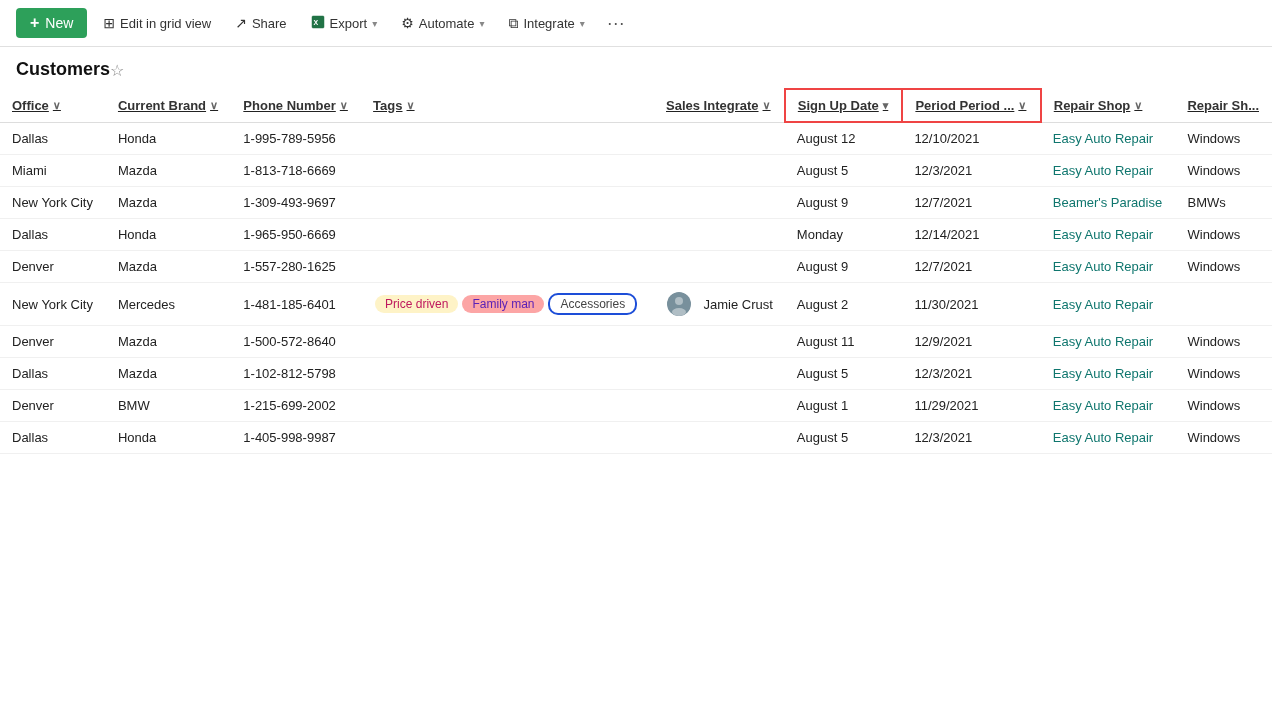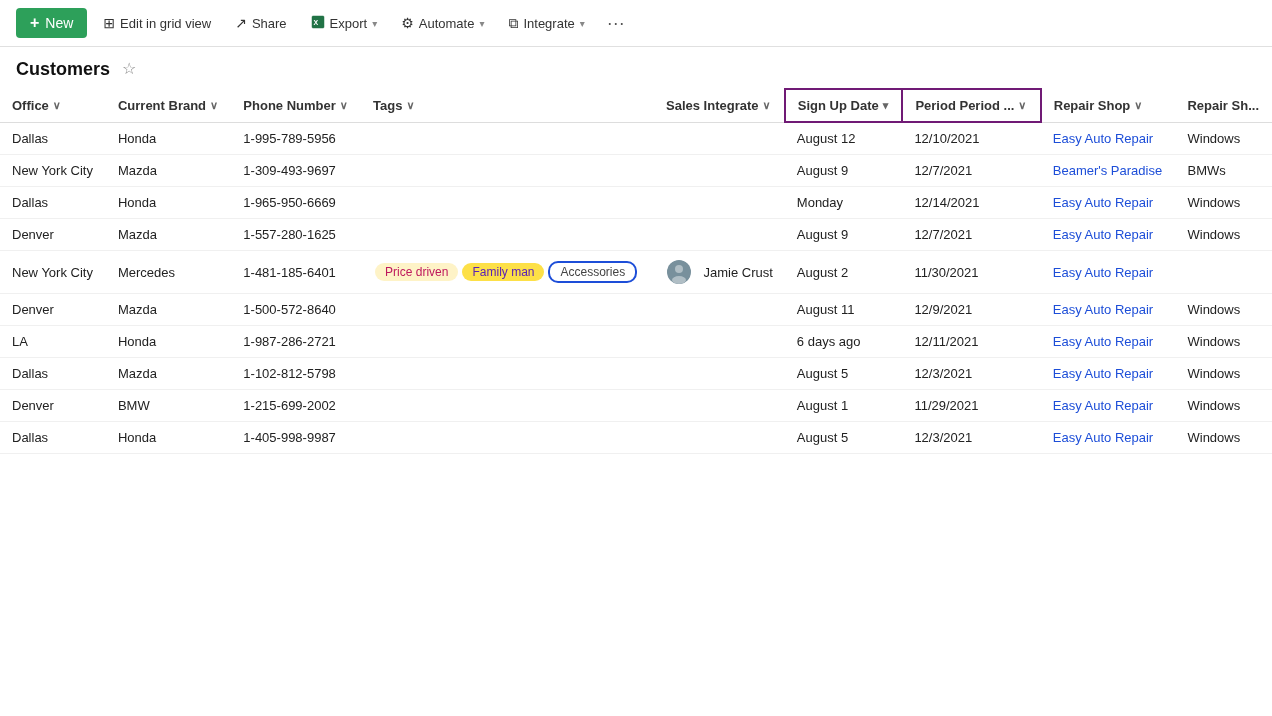--- a/index.html
+++ b/index.html
@@ -44,83 +44,84 @@
       background: none;
       border: none;
       cursor: pointer;
       font-size: 18px;
       color: #555;
       padding: 4px 6px;
     }
 
     .page-header {
       display: flex;
-      align-items: flex-start;
-      gap: 12px;
+      align-items: flex-end;
+      gap: 0;
       padding: 12px 16px 8px;
     }
     .page-title {
       font-size: 18px;
       font-weight: 600;
       color: #111;
     }
     .star-icon { color: #888; font-size: 16px; cursor: pointer; }
 
     .table-wrapper {
       overflow-x: auto;
       padding: 0;
     }
     table {
       width: 100%;
       border-collapse: collapse;
       min-width: 1100px;
     }
     thead tr {
       border-bottom: 1px solid #ddd;
+      text-decoration: underline;
     }
     th {
       text-align: left;
       padding: 8px 12px;
       font-weight: 600;
       font-size: 13px;
       color: #333;
       white-space: nowrap;
       background: #fff;
       user-select: none;
     }
     th.highlighted {
-      border: 2px solid #701a75;
+      border: 2px solid #ef4444;
       border-radius: 16px;
     }
     th .th-inner {
       display: flex;
       align-items: center;
       gap: 4px;
     }
     th .sort-icon { font-size: 11px; color: #666; }
     td {
       padding: 8px 12px;
       font-size: 13px;
       color: #222;
       border-bottom: 1px solid #f0f0f0;
       white-space: nowrap;
       vertical-align: middle;
     }
-    .link-text { color: #1d4ed8; text-decoration: none; cursor: pointer; }
+    .link-text { color: #0f766e; text-decoration: none; cursor: pointer; }
 
     .tag {
       display: inline-block;
       border-radius: 10px;
       padding: 2px 10px;
       font-size: 12px;
       font-weight: 500;
       margin: 2px 2px;
     }
     .tag-yellow { background: #fef3c7; color: #be185d; }
-    .tag-purple { background: #fde047; color: #5b21b6; }
+    .tag-purple { background: #fca5a5; color: #5b21b6; }
     .tag-outline { background: #fff; color: #444; border: 2px solid #1d4ed8; }
 
     .avatar-row {
       display: flex;
       align-items: center;
       gap: 12px;
       justify-content: flex-end;
     }
     .avatar {
       width: 24px;
@@ -247,20 +248,31 @@
     </thead>
     <tbody id="table-body">
     <tr>
           <td>Dallas</td>
           <td>Honda</td>
           <td>1-995-789-5956</td>
           <td></td>
           <td></td>
           <td>August 12</td>
           <td>12/10/2021</td>
+          <td><a class="link-text">Easy Auto Repair</a></td>
+          <td>Windows</td>
+        </tr>
+        <tr>
+          <td>Miami</td>
+          <td>Mazda</td>
+          <td>1-813-718-6669</td>
+          <td></td>
+          <td></td>
+          <td>August 5</td>
+          <td>12/3/2021</td>
           <td><a class="link-text">Easy Auto Repair</a></td>
           <td>Windows</td>
         </tr>
         <tr>
           <td>New York City</td>
           <td>Mazda</td>
           <td>1-309-493-9697</td>
           <td></td>
           <td></td>
           <td>August 9</td>
@@ -317,31 +329,20 @@
           <td>Mazda</td>
           <td>1-500-572-8640</td>
           <td></td>
           <td></td>
           <td>August 11</td>
           <td>12/9/2021</td>
           <td><a class="link-text">Easy Auto Repair</a></td>
           <td>Windows</td>
         </tr>
         <tr>
-          <td>LA</td>
-          <td>Honda</td>
-          <td>1-987-286-2721</td>
-          <td></td>
-          <td></td>
-          <td>6 days ago</td>
-          <td>12/11/2021</td>
-          <td><a class="link-text">Easy Auto Repair</a></td>
-          <td>Windows</td>
-        </tr>
-        <tr>
           <td>Dallas</td>
           <td>Mazda</td>
           <td>1-102-812-5798</td>
           <td></td>
           <td></td>
           <td>August 5</td>
           <td>12/3/2021</td>
           <td><a class="link-text">Easy Auto Repair</a></td>
           <td>Windows</td>
         </tr>

